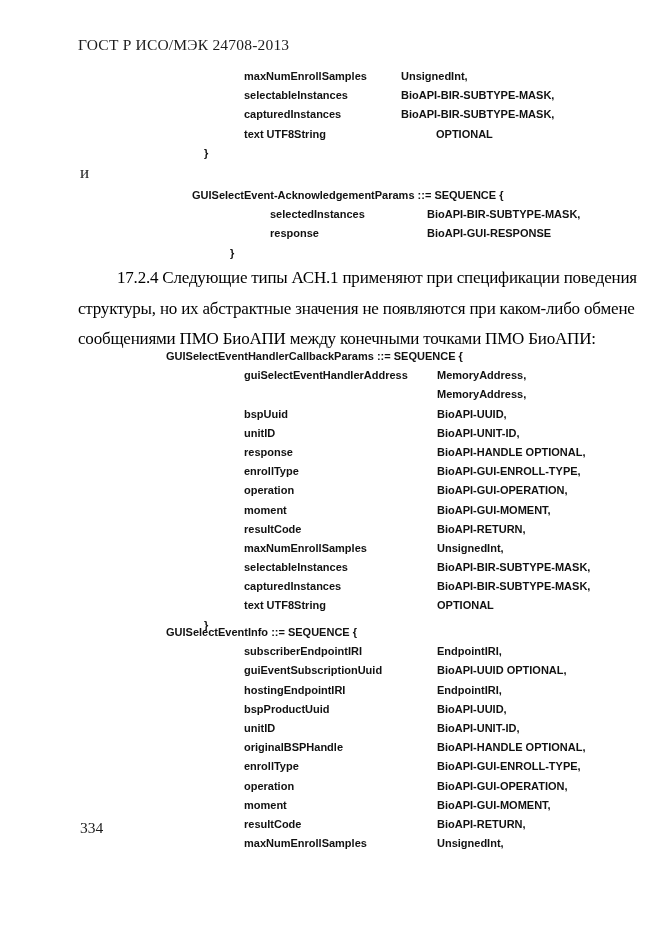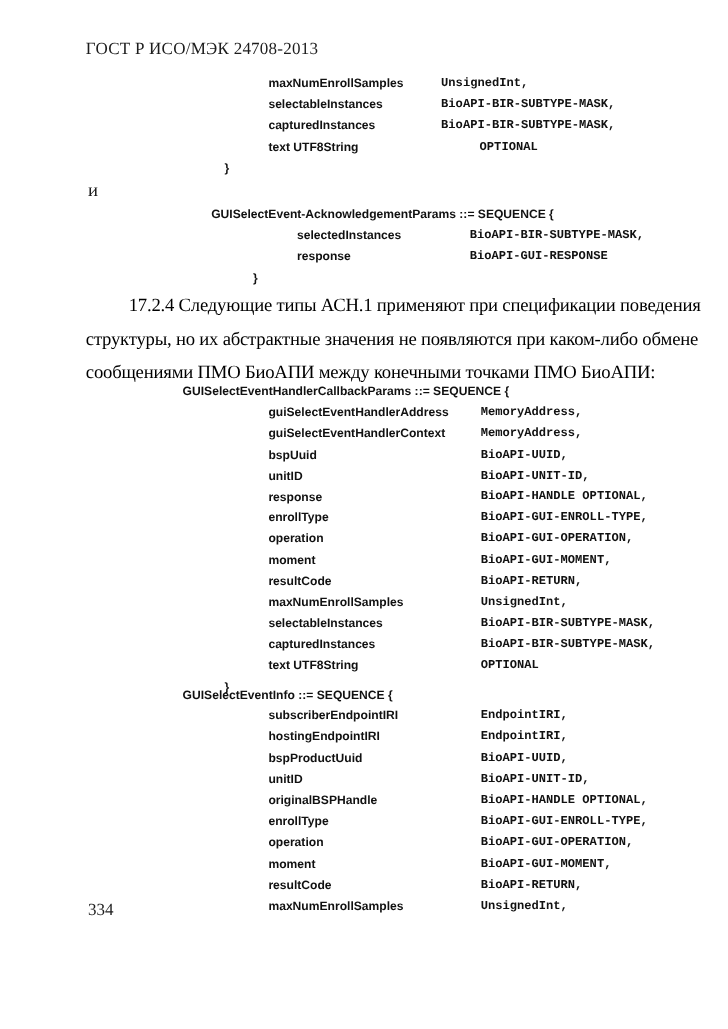--- a/index.html
+++ b/index.html
@@ -78,21 +78,21 @@
     margin-left: 48px;
   }
   .crow > span {
     position: absolute;
     top: 0;
     line-height: 19.2px;
     white-space: nowrap;
   }
   .cheader { left: 118px; }
   .fname   { left: 196px; }
-  .fval    { left: 353px; font-family: Liberation Mono, monospace; }
+  .fval    { left: 353px; }
   .wide .fval { left: 389px; }
   .fval.opt-right { left: 388px; }
   .brace   { left: 156px; }
 </style>
 </head>
 <body>
 
 <div class="page">
 
   <div class="doc-header">ГОСТ Р ИСО/МЭК 24708-2013</div>
@@ -161,21 +161,20 @@
       <span class="cheader">GUISelectEventHandlerCallbackParams ::= SEQUENCE {</span>
     </div>
     <div>
 
         <div class="crow">
           <span class="fname">guiSelectEventHandlerAddress</span>
           <span class="fval">MemoryAddress,</span>
         </div>
 
         <div class="crow">
-          <span class="fname">guiSelectEventHandlerContext</span>
           <span class="fval">MemoryAddress,</span>
         </div>
 
         <div class="crow">
           <span class="fname">bspUuid</span>
           <span class="fval">BioAPI-UUID,</span>
         </div>
 
         <div class="crow">
           <span class="fname">unitID</span>
@@ -236,20 +235,24 @@
     <div class="crow">
       <span class="cheader">GUISelectEventInfo ::= SEQUENCE {</span>
     </div>
     <div>
 
         <div class="crow">
           <span class="fname">subscriberEndpointIRI</span>
           <span class="fval">EndpointIRI,</span>
         </div>
 
+        <div class="crow">
+          <span class="fname">guiEventSubscriptionUuid</span>
+          <span class="fval">BioAPI-UUID OPTIONAL,</span>
+        </div>
 
         <div class="crow">
           <span class="fname">hostingEndpointIRI</span>
           <span class="fval">EndpointIRI,</span>
         </div>
 
         <div class="crow">
           <span class="fname">bspProductUuid</span>
           <span class="fval">BioAPI-UUID,</span>
         </div>

